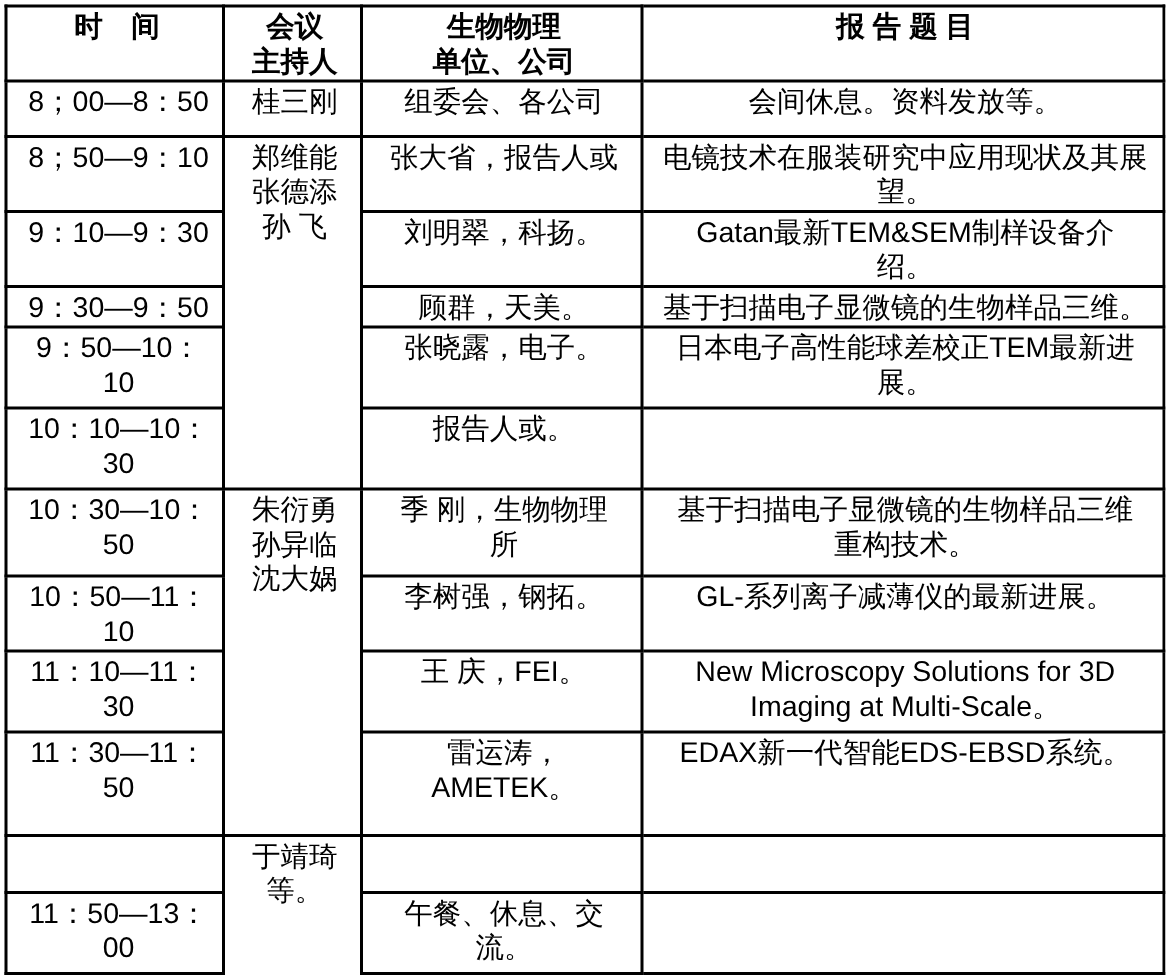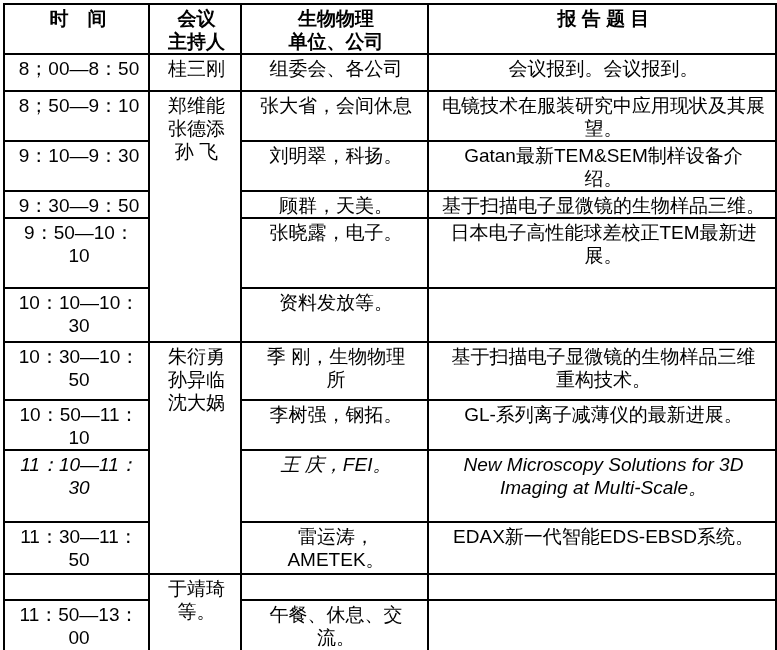--- a/index.html
+++ b/index.html
@@ -32,27 +32,27 @@
   }
   .schedule th { font-weight: bold; }
   .schedule th.c-time { text-align: center; }
   .schedule td.c-time { padding-left: 9px; }
   
   tr.hr  { height: 45px; }
   tr.r0  { height: 37px; }
   tr.r1  { height: 47px; }
   tr.r2  { height: 49px; }
   tr.r3  { height: 24px; margin-left: 24px; }
-  tr.r4  { height: 70px; }
+  tr.r4  { height: 54px; }
   tr.r5  { height: 54px; }
   tr.r6  { height: 58px; }
   tr.r7  { height: 49px; }
-  tr.r8  { height: 72px; font-style: italic; }
-  tr.r9  { height: 52px; }
-  tr.r10 { height: 26px; }
+  tr.r8  { height: 54px; }
+  tr.r9  { height: 69px; }
+  tr.r10 { height: 38px; }
   tr.r11 { height: 54px; margin-top: 16px; }
   tr.r12 { height: 21px; }
 </style>
 </head>
 <body>
 
 <table class="schedule">
   <colgroup>
     <col style="width:145px">
     <col style="width:92px">
@@ -66,29 +66,29 @@
 主持人</th>
       <th>生物物理
 单位、公司</th>
       <th>报 告 题 目</th>
     </tr>
 
     <tr class="r0">
       <td class="c-time">8；00—8：50</td>
       <td>桂三刚</td>
       <td>组委会、各公司</td>
-      <td>会议报到。会议报到。</td>
+      <td>会间休息。资料发放等。</td>
     </tr>
 
     <tr class="r1">
       <td class="c-time">8；50—9：10</td>
       <td rowspan="5">郑维能
 张德添
 孙 飞</td>
-      <td>张大省，会间休息</td>
+      <td>张大省，报告人或</td>
       <td>电镜技术在服装研究中应用现状及其展
 望。</td>
     </tr>
 
     <tr class="r2">
       <td class="c-time">9：10—9：30</td>
       <td>刘明翠，科扬。</td>
       <td>Gatan最新TEM&amp;SEM制样设备介
 绍。</td>
     </tr>
@@ -103,21 +103,21 @@
       <td class="c-time">9：50—10：
 10</td>
       <td>张晓露，电子。</td>
       <td>日本电子高性能球差校正TEM最新进
 展。</td>
     </tr>
 
     <tr class="r5">
       <td class="c-time">10：10—10：
 30</td>
-      <td>资料发放等。</td>
+      <td>报告人或。</td>
       <td></td>
     </tr>
 
     <tr class="r6">
       <td class="c-time">10：30—10：
 50</td>
       <td rowspan="4">朱衍勇
 孙异临
 沈大娲</td>
       <td>季 刚，生物物理

